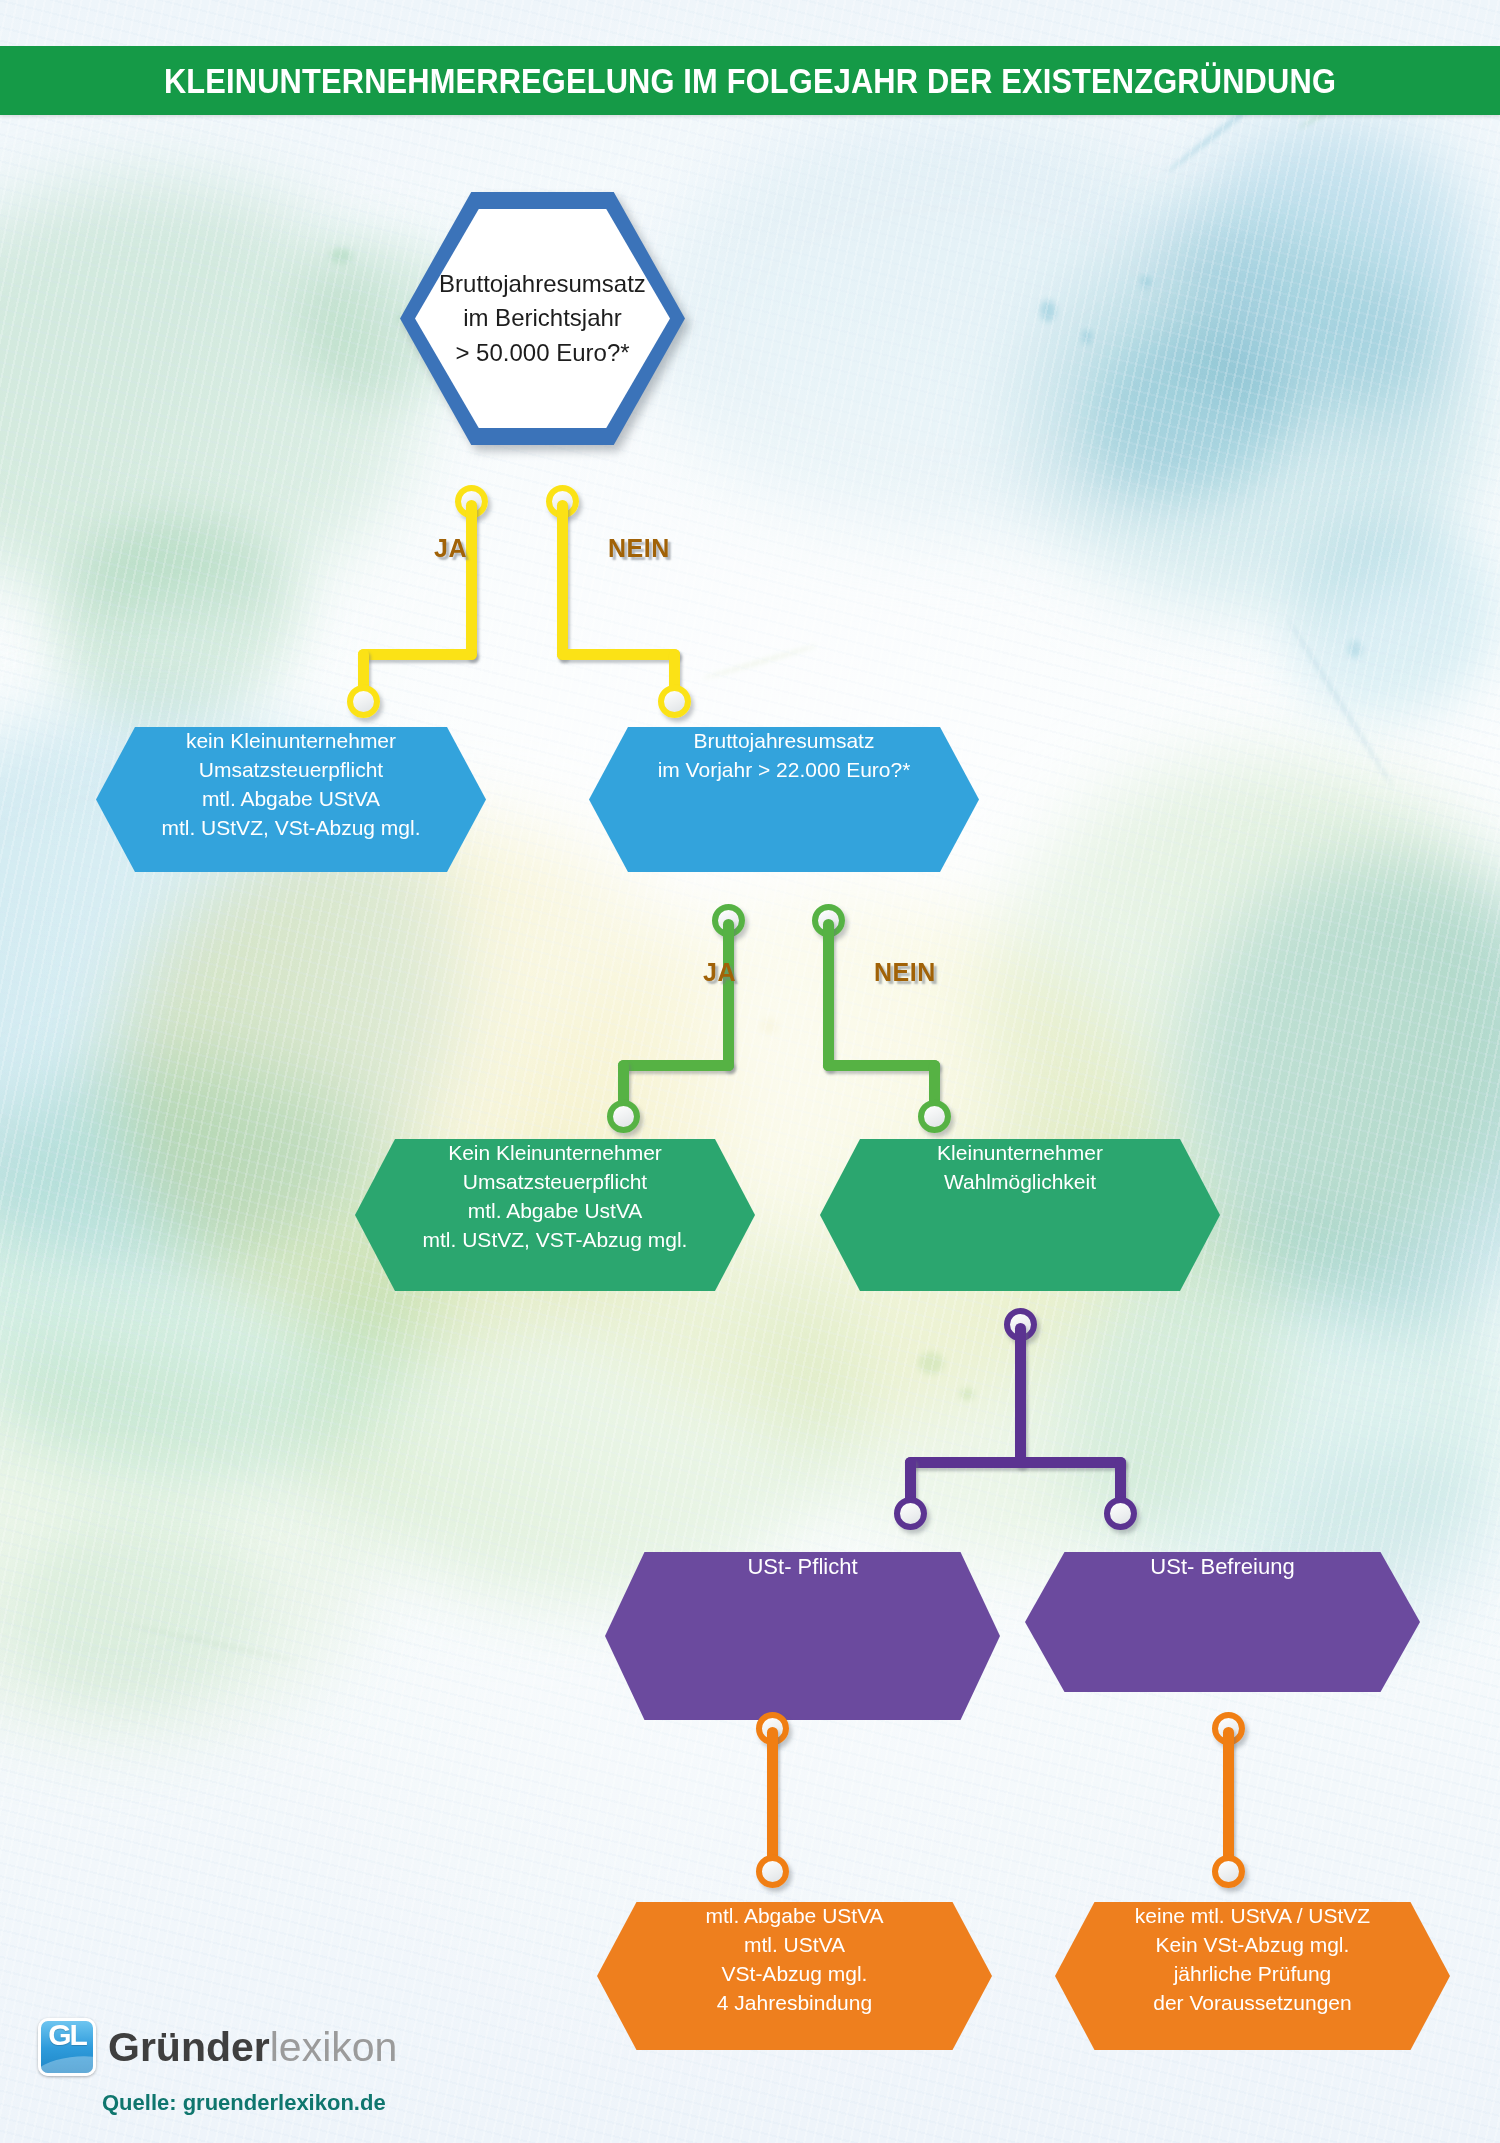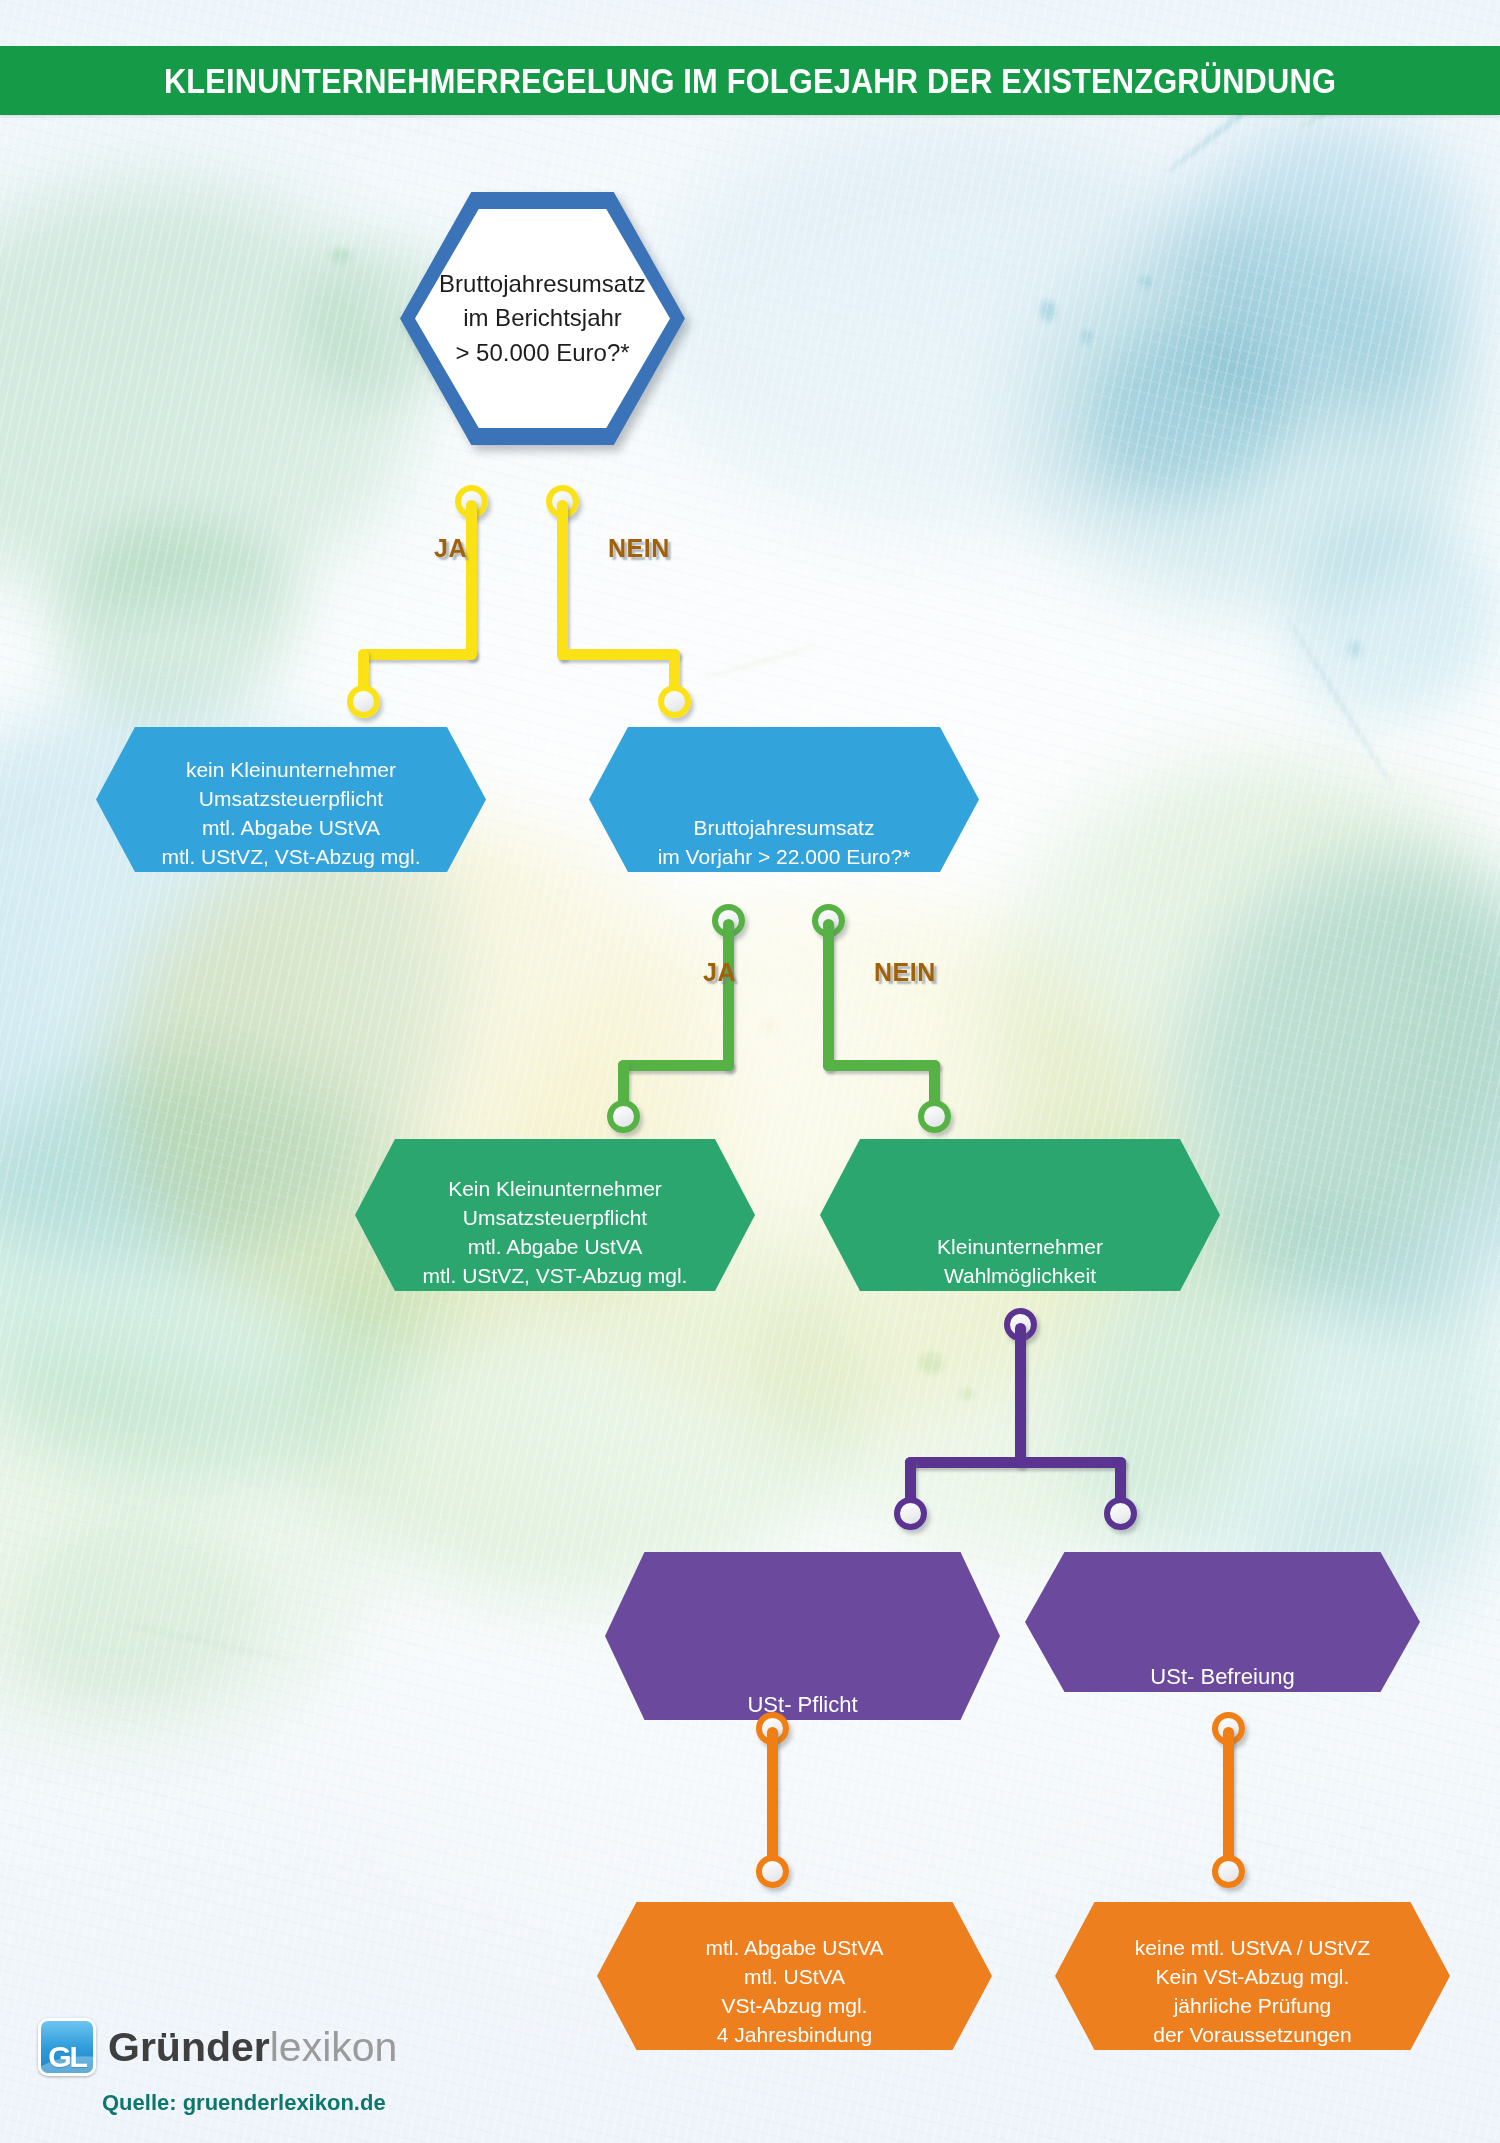--- a/index.html
+++ b/index.html
@@ -53,21 +53,21 @@
     font-weight:bold;
     letter-spacing:.2px;
     transform:scaleX(.88);
     white-space:nowrap;
     font-family:"Liberation Sans", sans-serif;
   }
 
   
   .node{
     position:absolute;
-    display:flex;align-items:flex-end;justify-content:center;
+    display:flex;align-items:flex-start;justify-content:center;
     text-align:center;
     color:#fff;
     line-height:1.38;
     filter:drop-shadow(5px 6px 4px rgba(90,100,110,.42));
   }
   .node .label{padding:0 6%;}
 
   .hexflag{clip-path:polygon(10% 0%,90% 0%,100% 50%,90% 100%,10% 100%,0% 50%);}
 
   .n-blue{background:#33A3DC;font-size:21px;}
@@ -126,21 +126,21 @@
 
   
   .footer{position:absolute;left:38px;top:2018px;}
   .brand{display:flex;align-items:center;gap:12px;}
   .brand-mark{
     width:52px;height:52px;border-radius:10px;
     background:linear-gradient(180deg,#6EC5F0 0%,#2E9BDB 52%,#1E86C6 100%);
     border:3px solid #ffffff;
     box-shadow:0 1px 3px rgba(0,0,0,.30);
     position:relative;overflow:hidden;
-    display:flex;align-items:flex-end;justify-content:center;
+    display:flex;align-items:flex-start;justify-content:center;
   }
   .brand-mark .gl{
     color:#ffffff;font-size:30px;font-weight:bold;
     font-family:"Liberation Sans", sans-serif;
     letter-spacing:-2px;line-height:1;
     transform:translateY(-1px);
     text-shadow:0 1px 1px rgba(0,0,0,.18);
   }
   .brand-mark .swoosh{
     position:absolute;left:-6px;bottom:-10px;width:74px;height:26px;

